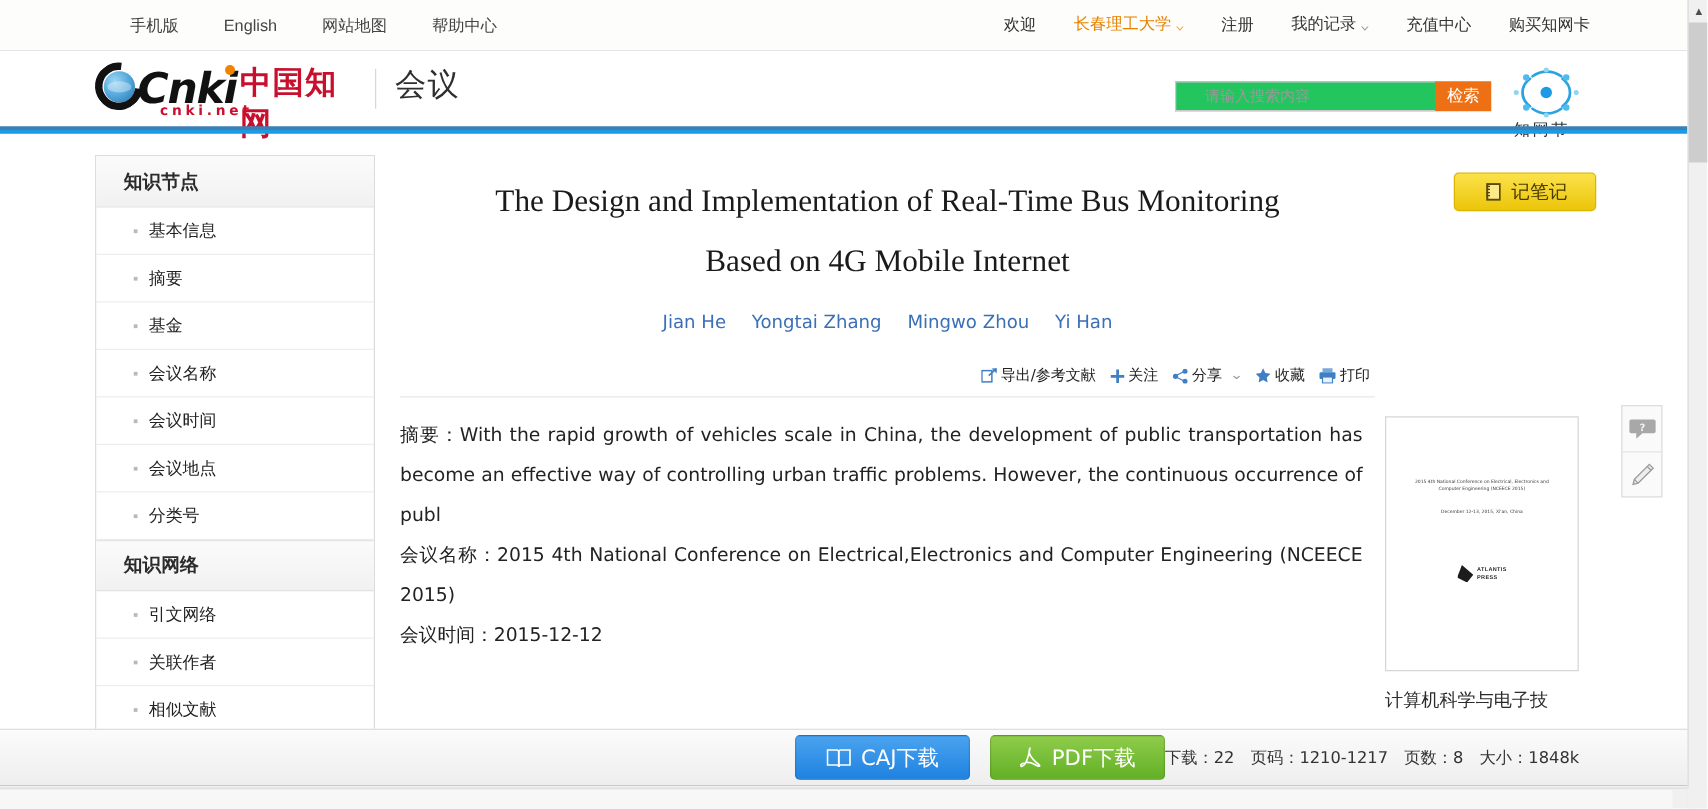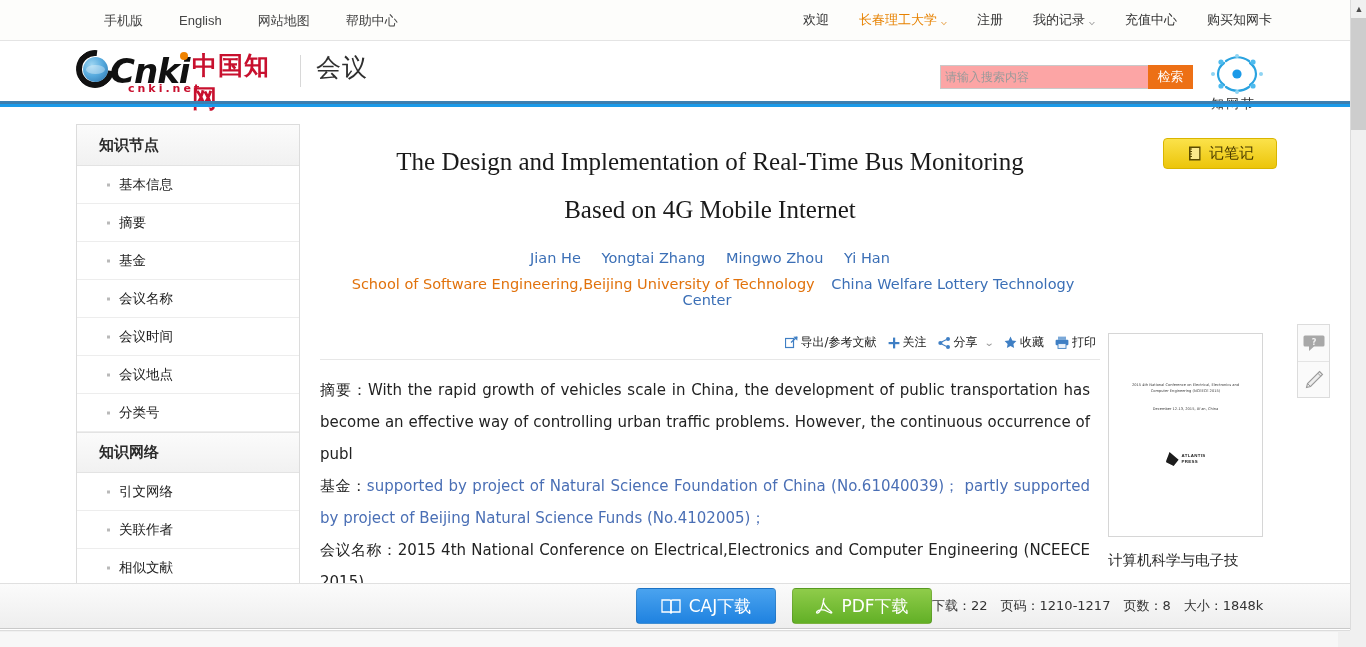--- a/index.html
+++ b/index.html
@@ -127,24 +127,24 @@
 
   
   .search-area {
     position: absolute; right: 157px; top: 24px;
     display: flex; align-items: stretch;
   }
   .search-input {
     width: 208px; height: 24px;
     border: 1px solid #c9c9c9;
     border-right: none;
-    padding: 0 4px;
+    padding: 0 23px;
     font-size: 12px; color: #222;
     outline: none;
-    background: #fca5a5;
+    background: #22c55e;
   }
   .search-input::placeholder { color: #9a9a9a; }
   .search-btn {
     width: 45px; height: 24px;
     background: #ed7015;
     color: #fff; border: none;
     font-size: 13px; cursor: pointer;
     font-family: "DejaVu Sans", sans-serif;
     padding: 0;
   }
@@ -543,24 +543,20 @@
   <div class="main">
     <h1 class="title">The Design and Implementation of Real-Time Bus Monitoring Based on 4G Mobile Internet</h1>
 
     <div class="authors">
       <a href="#">Jian He</a>
       <a href="#">Yongtai Zhang</a>
       <a href="#">Mingwo Zhou</a>
       <a href="#">Yi Han</a>
     </div>
 
-    <div class="affils">
-      <a class="affil-1" href="#">School of Software Engineering,Beijing University of Technology</a>
-      <a class="affil-2" href="#">China Welfare Lottery Technology Center</a>
-    </div>
 
     <div class="actions">
       <span class="act">
         <svg width="13" height="13" viewBox="0 0 13 13">
           <rect x="0.5" y="2.5" width="8" height="9" fill="none" stroke="#3f7fc4" stroke-width="1.2"></rect>
           <path d="M6 6.5 L12 1" stroke="#3f7fc4" stroke-width="1.3"></path>
           <path d="M8.3 0.8 L12.5 0.6 L12.3 4.8 Z" fill="#3f7fc4"></path>
         </svg>
         <span class="lbl">导出/参考文献</span>
       </span>
@@ -593,21 +589,20 @@
           <rect x="0.6" y="3.8" width="12.8" height="5.4" rx="1" fill="#3f7fc4"></rect>
           <rect x="3" y="7.6" width="8" height="4.8" fill="#eaf2fb" stroke="#3f7fc4" stroke-width="0.9"></rect>
         </svg>
         <span class="lbl">打印</span>
       </span>
     </div>
     <div class="divline"></div>
 
     <div class="meta-block">
       <p class="para"><span class="lbl">摘要：</span><span>With the rapid growth of vehicles scale in China, the development of public transportation has become an effective way of controlling urban traffic problems. However, the continuous occurrence of publ</span></p>
-      <p class="para link"><span class="lbl">基金：</span><a href="#">supported by project of Natural Science Foundation of China (No.61040039)； partly supported by project of Beijing Natural Science Funds (No.4102005)；</a></p>
       <p class="para"><span class="lbl">会议名称：</span><span>2015 4th National Conference on Electrical,Electronics and Computer Engineering (NCEECE 2015)</span></p>
       <p class="para"><span class="lbl">会议时间：</span><span>2015-12-12</span></p>
     </div>
   </div>
 
   <div class="thumb-col">
     <div class="thumb">
       <div class="thumb-title">2015 4th National Conference on Electrical, Electronics and Computer Engineering (NCEECE 2015)</div>
       <div class="thumb-title" style="top:72px;">December 12-13, 2015, Xi'an, China</div>
       <div class="thumb-logo">

